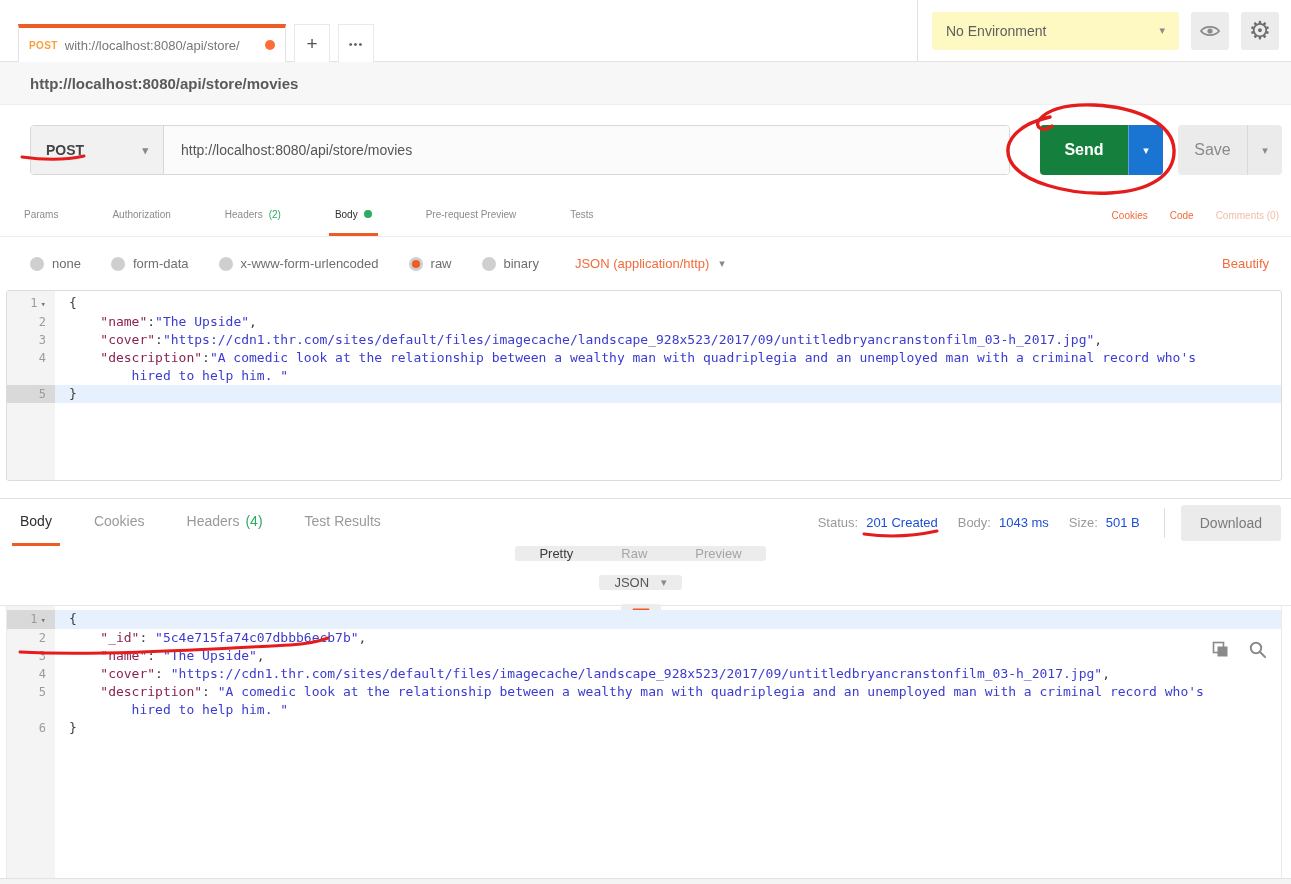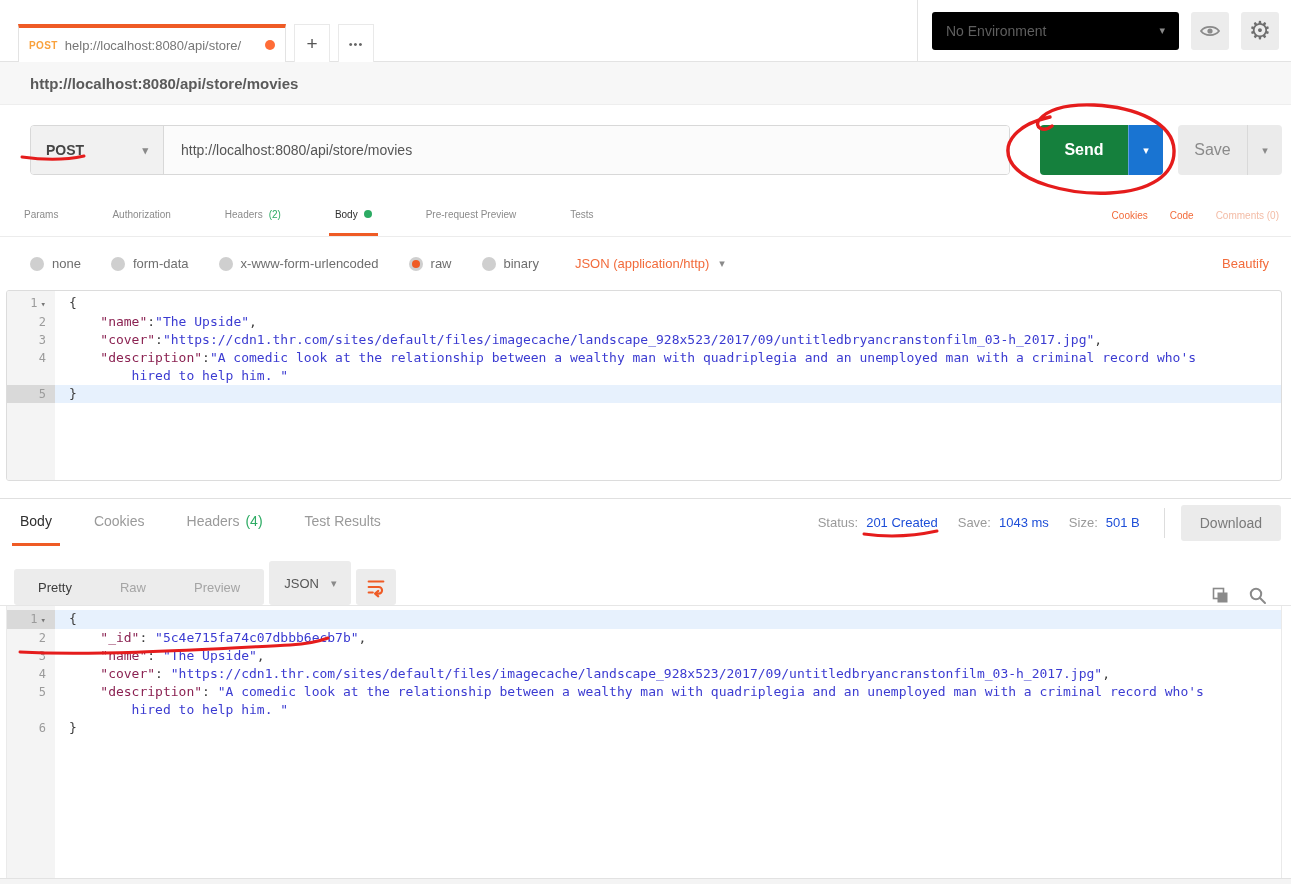--- a/index.html
+++ b/index.html
@@ -21,21 +21,21 @@
   .tab-method { color:#f9a13c; font-size:10px; font-weight:bold; letter-spacing:.4px; }
   .tab-title { font-size:13px; color:#777; white-space:nowrap; overflow:hidden; flex:1; }
   .tab-dot { width:10px; height:10px; border-radius:50%; background:#ff6c37; flex:none; }
   .tab-btn {
     width:36px; height:38px; border:1px solid #e9e9e9; border-bottom:none; background:#fff;
     margin-left:8px; margin-bottom:-1px; display:flex; align-items:center; justify-content:center;
     color:#555; font-size:19px;
   }
   .tab-btn.more { font-size:11px; letter-spacing:1px; color:#666; }
   .env-area { width:374px; border-left:1px solid #e3e3e3; display:flex; align-items:center; padding:0 12px 0 14px; gap:12px; }
-  .env-select { flex:1; height:38px; background:#000000; border-radius:3px; display:flex; align-items:center; padding:0 14px; color:#5f5f5f; font-size:14px; }
+  .env-select { flex:1; height:38px; background:#fef9c3; border-radius:3px; display:flex; align-items:center; padding:0 14px; color:#5f5f5f; font-size:14px; }
   .env-select .caret { margin-left:auto; }
   .caret { color:#8a8a8a; font-size:11px; line-height:1; }
   .icon-btn { width:38px; height:38px; flex:none; background:#ececec; border-radius:3px; display:flex; align-items:center; justify-content:center; }
   .gear-glyph { font-size:25px; color:#6e6e6e; line-height:1; }
 
   
   .title-bar { height:43px; background:#f7f7f7; border-bottom:1px solid #eeeeee; display:flex; align-items:center; padding-left:30px; font-size:15px; font-weight:bold; color:#5a5a5a; }
 
   
   .builder-row { height:90px; display:flex; align-items:center; padding-left:30px; }
@@ -93,21 +93,21 @@
   
   .resp-header { height:48px; border-top:1px solid #e0e0e0; display:flex; align-items:stretch; padding:0 10px 0 12px; font-size:14px; color:#9a9a9a; }
   .resp-tab { display:flex; align-items:center; gap:6px; margin-right:26px; padding:0 8px; border-bottom:3px solid transparent; }
   .resp-tab.active { color:#2f2f2f; border-bottom-color:#ef5b25; }
   .resp-meta { margin-left:auto; display:flex; align-items:center; gap:8px; font-size:13px; }
   .meta-label { color:#9a9a9a; }
   .meta-value { color:#1d4ed8; margin-right:12px; }
   .meta-divider { width:1px; height:30px; background:#ddd; margin:0 8px 0 4px; }
   .download-btn { height:36px; padding:0 19px; background:#ebebeb; border-radius:3px; color:#7a7a7a; font-size:14px; display:flex; align-items:center; }
 
-  .resp-toolbar { height:59px; display:flex; align-items:flex-end; gap:5px; padding:0 24px 0 14px; }
+  .resp-toolbar { height:59px; display:flex; align-items:center; gap:14px; padding:0 24px 0 14px;flex-direction:column; }
   .seg { display:flex; background:#ececec; border-radius:3px; height:36px; align-items:center; font-size:13px; }
   .seg-item { padding:0 24px; color:#a5a5a5; }
   .seg-item.active { color:#3c3c3c; }
   .fmt-select { height:44px; background:#ececec; border-radius:3px; display:flex; align-items:center; gap:12px; padding:0 15px; font-size:13px; color:#555; }
   .tool-btn { width:40px; height:36px; background:#ececec; border-radius:3px; display:flex; align-items:center; justify-content:center; }
   .toolbar-right { margin-left:auto; display:flex; align-items:center; gap:18px; }
 
   .resp-editor-wrap { border-top:1px solid #e6e6e6; height:273px; }
   .resp-editor-inner {
     margin:0 9px 0 6px; height:100%; border-left:1px solid #eaeaea; border-right:1px solid #eaeaea;
@@ -120,21 +120,21 @@
   #annotations { position:absolute; inset:0; pointer-events:none; z-index:30; }
   #annotations path { stroke:#e51c1c; fill:none; stroke-linecap:round; }
 </style>
 </head>
 <body>
 
 <div class="topbar">
   <div class="tabs-area">
     <div class="req-tab">
       <span class="tab-method">POST</span>
-      <span class="tab-title">help://localhost:8080/api/store/</span>
+      <span class="tab-title">with://localhost:8080/api/store/</span>
       <span class="tab-dot"></span>
     </div>
     <div class="tab-btn">
       <span>+</span>
     </div>
     <div class="tab-btn more">
       <span>•••</span>
     </div>
   </div>
   <div class="env-area">
@@ -273,21 +273,21 @@
   <div class="resp-tab">
     <span>Headers</span>
     <span class="count-green">(4)</span>
   </div>
   <div class="resp-tab">
     <span>Test Results</span>
   </div>
   <div class="resp-meta">
     <span class="meta-label">Status:</span>
     <span class="meta-value">201 Created</span>
-    <span class="meta-label">Save:</span>
+    <span class="meta-label">Body:</span>
     <span class="meta-value">1043 ms</span>
     <span class="meta-label">Size:</span>
     <span class="meta-value">501 B</span>
     <span class="meta-divider"></span>
     <span class="download-btn">Download</span>
   </div>
 </div>
 
 <div class="resp-toolbar">
   <div class="seg">

